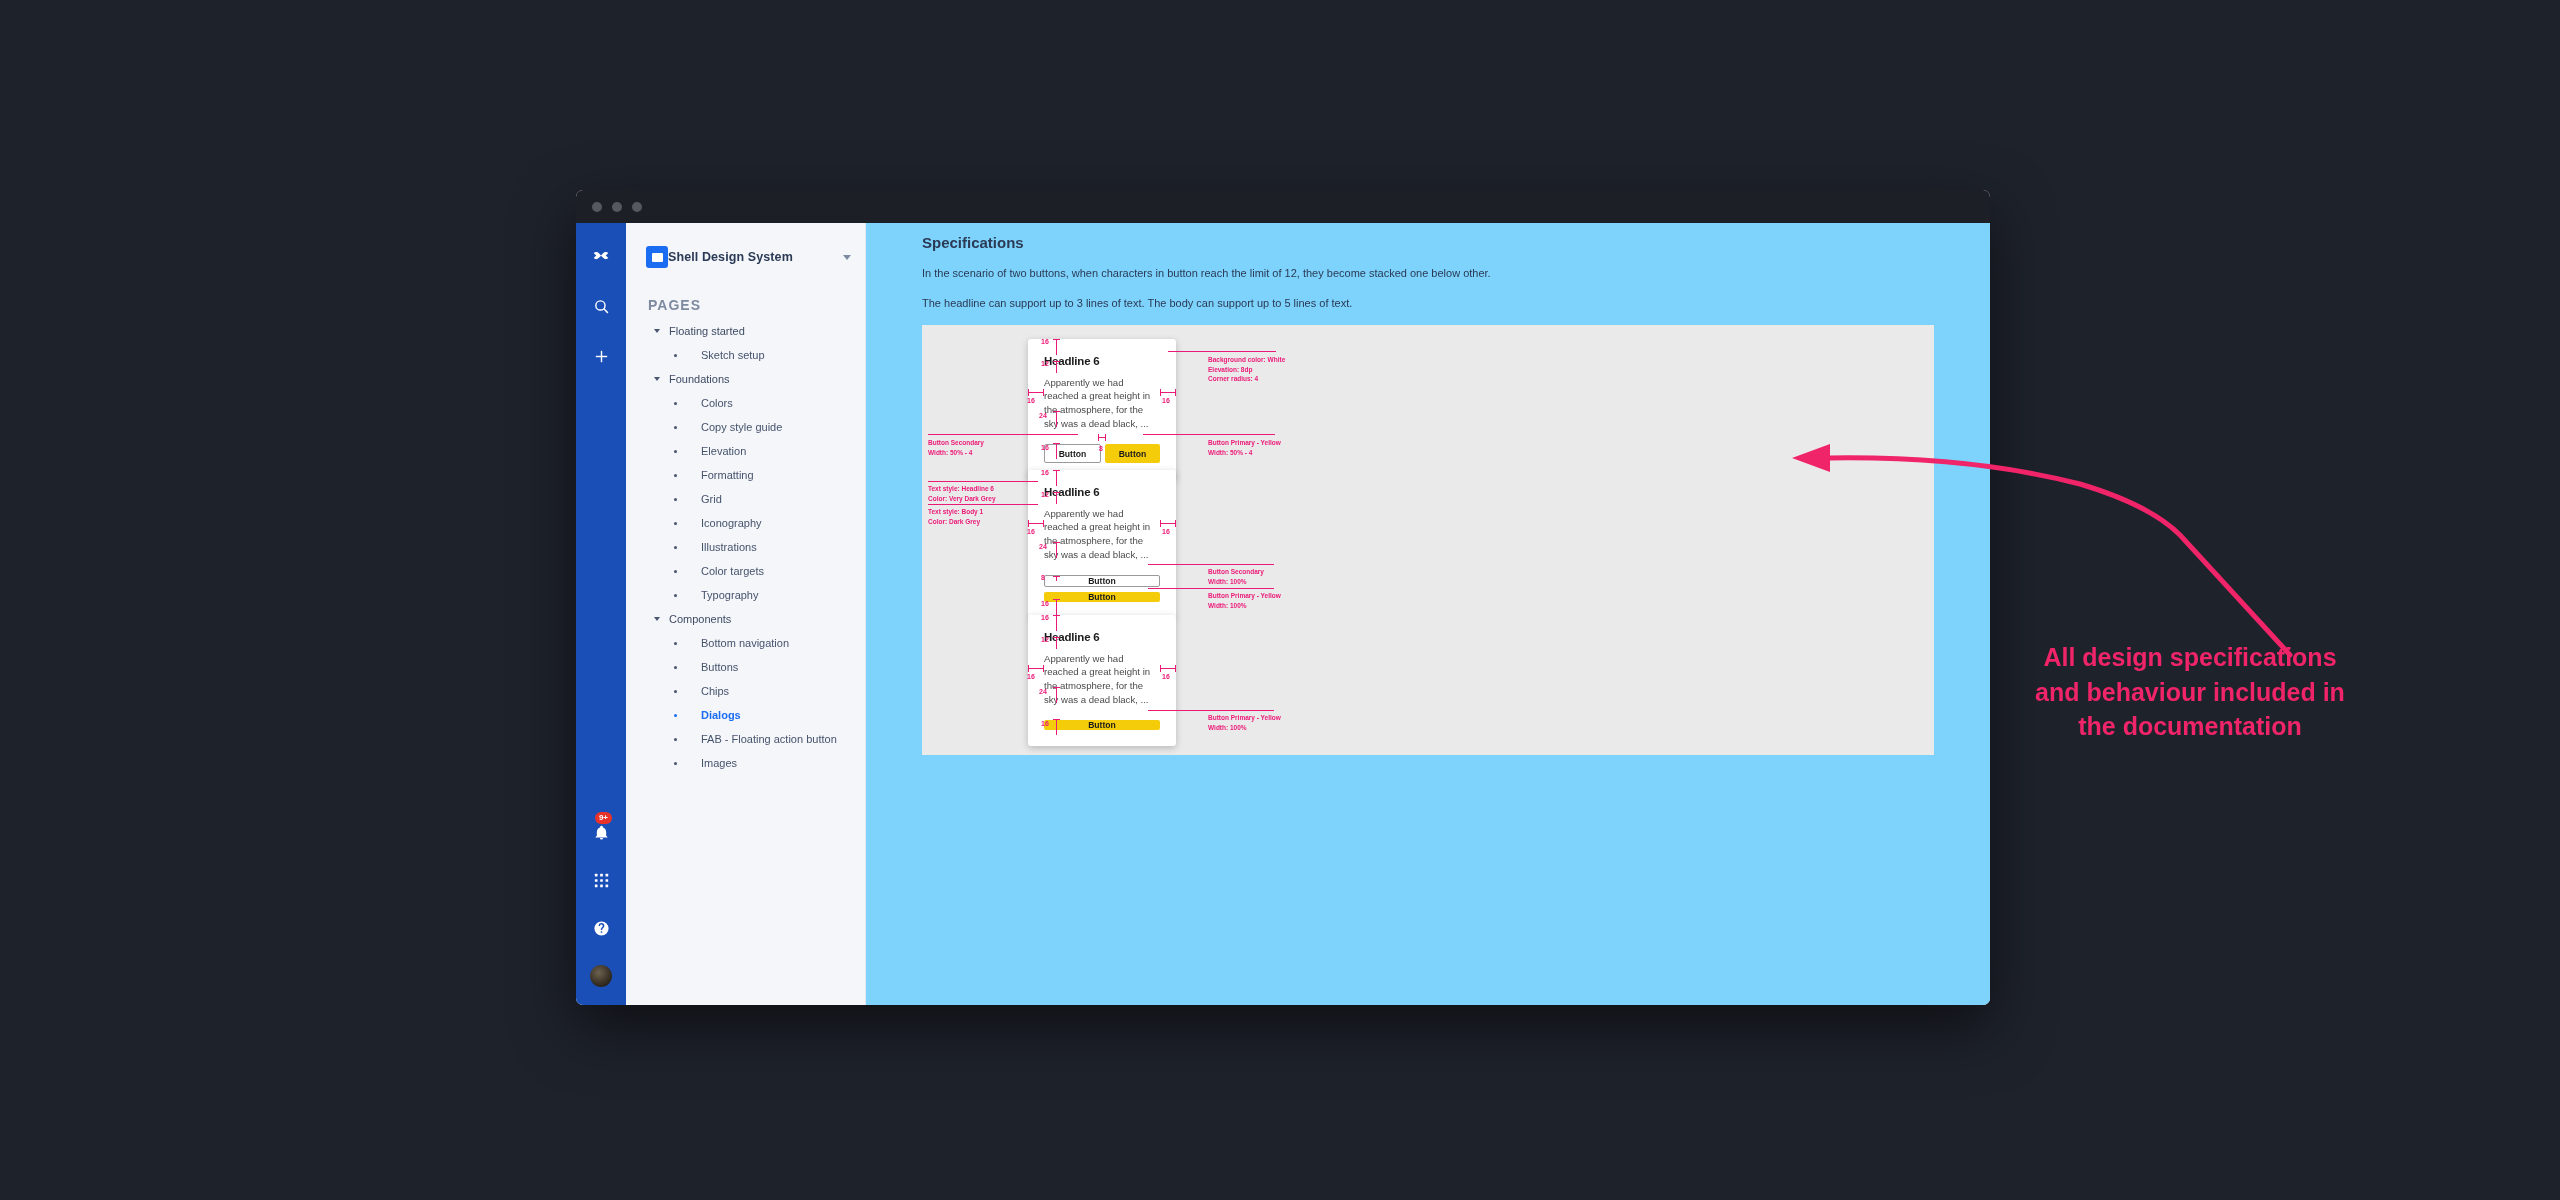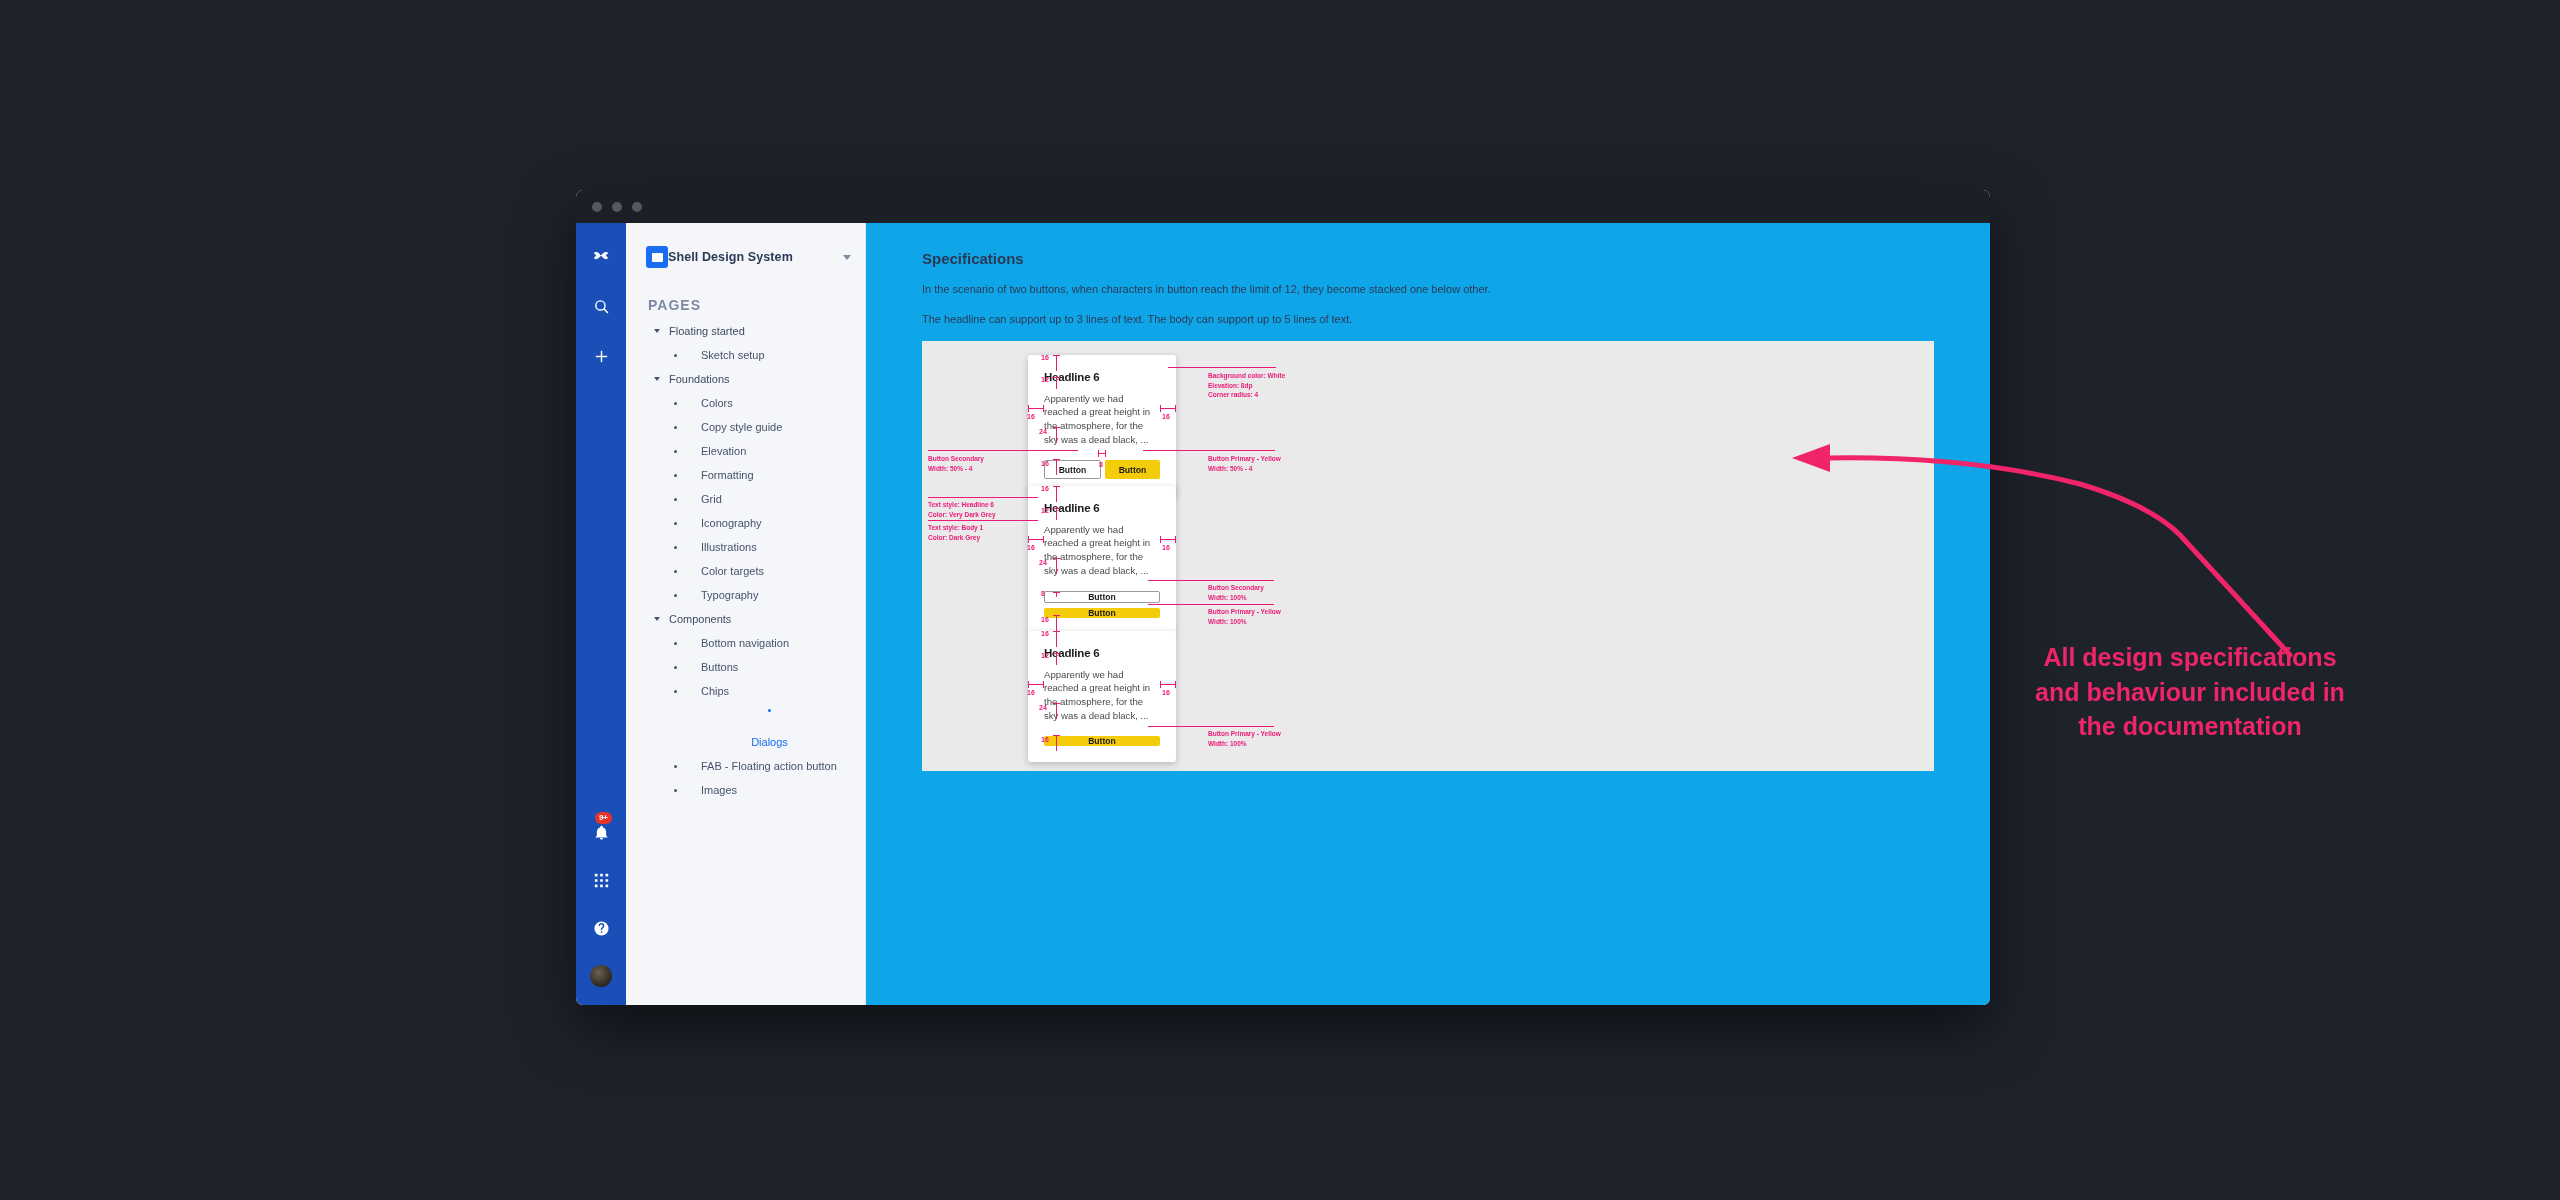--- a/index.html
+++ b/index.html
@@ -142,30 +142,30 @@
     gap: 24px;
     padding: 6px 0 6px 48px;
     color: #46536c;
     cursor: pointer;
   }
   .nav-item .bullet {
     width: 3px; height: 3px; border-radius: 50%;
     background: #46536c;
     flex: 0 0 auto;
   }
-  .nav-item.active { color: #1a6cf0; font-weight: normal; flex-direction: column; }
+  .nav-item.active { color: #1a6cf0; font-weight: bold; }
   .nav-item.active .bullet { background: #1a6cf0; }
 
   
   #main {
     flex: 1;
-    background: #0ea5e9;
+    background: #7dd3fc;
     overflow: hidden;
     position: relative;
-    padding: 33px 56px 0 56px;
+    padding: 17px 56px 0 56px;
   }
   #spec-title {
     font-size: 15px;
     font-weight: bold;
     color: #2b3a55;
     margin-bottom: 14px;
     margin-top: -6px;
   }
   .spec-para {
     font-size: 11px;

